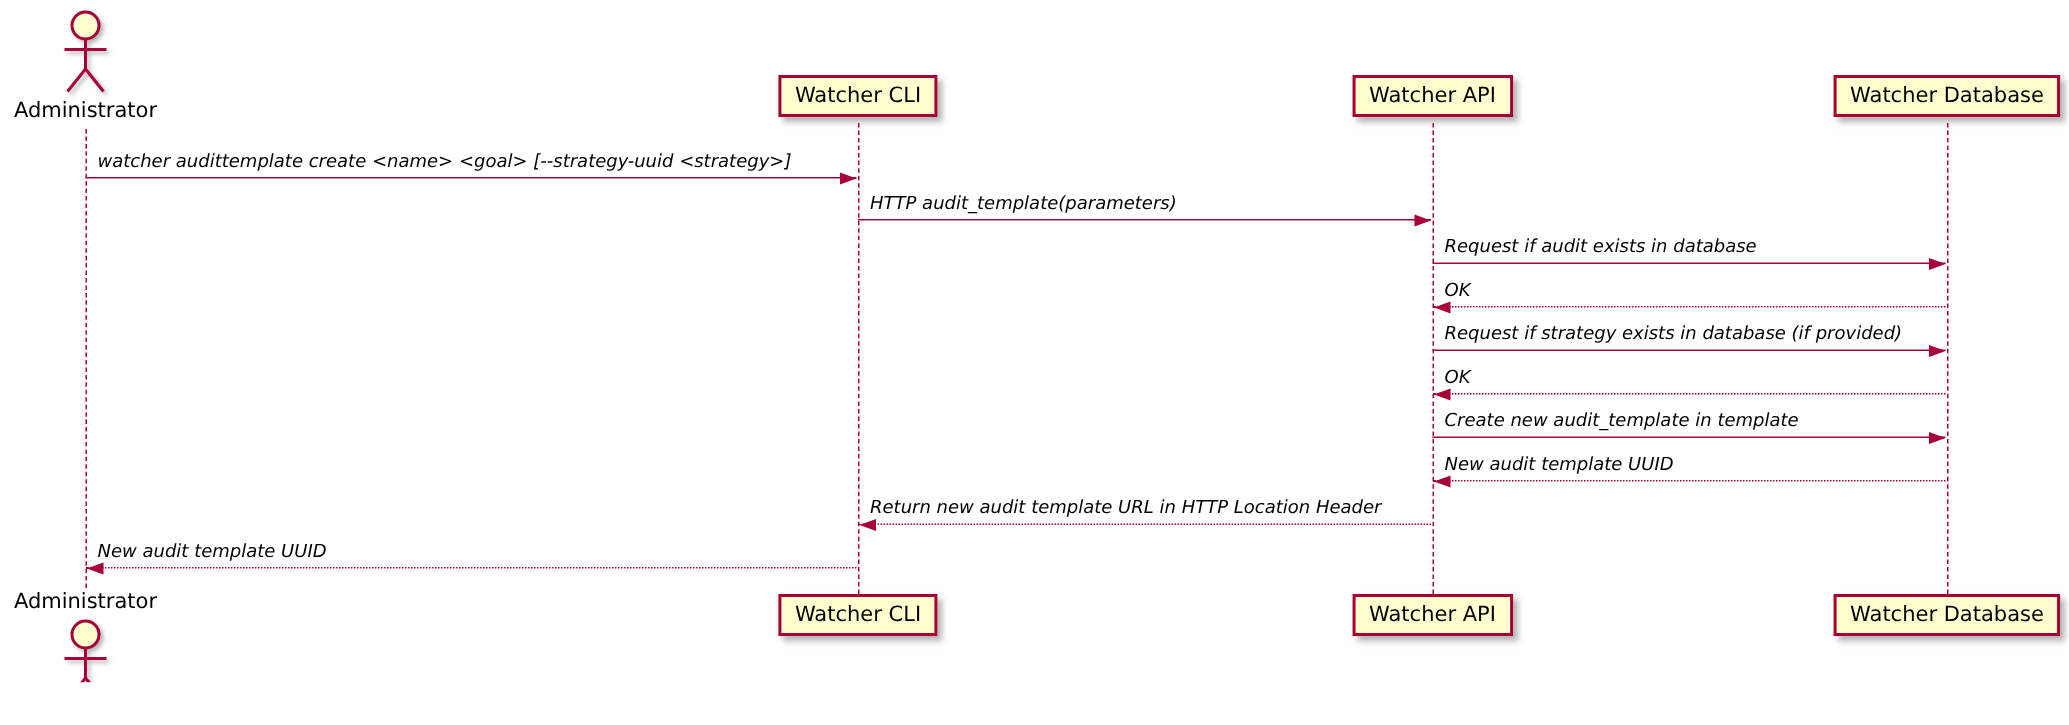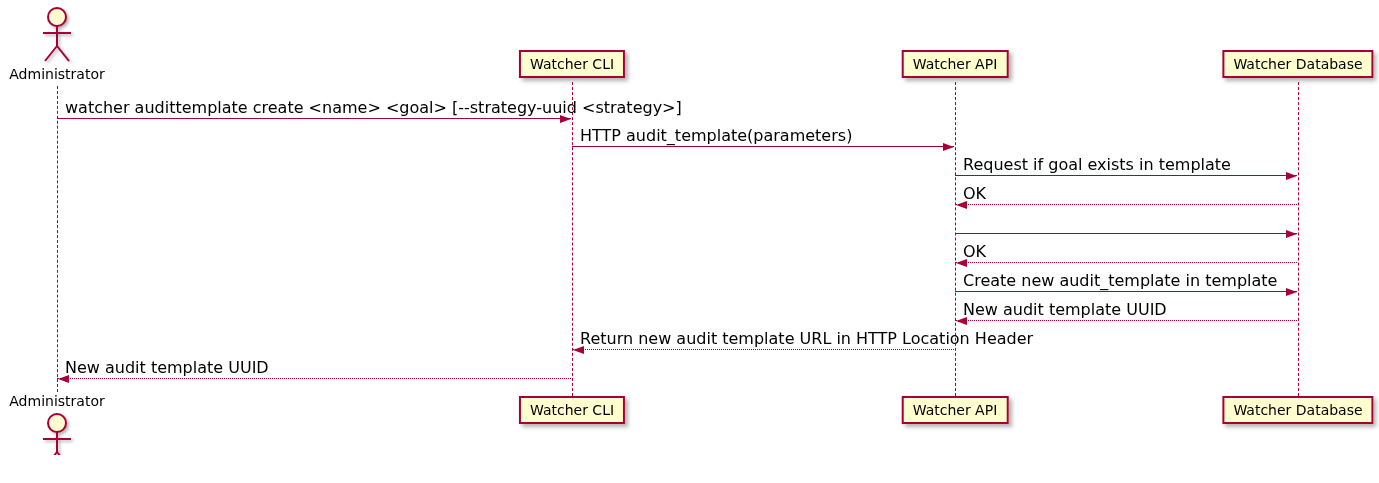--- a/index.html
+++ b/index.html
@@ -15,21 +15,21 @@
     padding:4px 9px;font-size:14px;color:var(--txt);white-space:nowrap;
     box-shadow:3px 3px 4px rgba(130,130,130,0.6);
   }
   .actor-label{
     position:absolute;transform:translateX(-50%);
     font-size:14px;color:var(--txt);white-space:nowrap;
   }
   .actor-fig{position:absolute;transform:translateX(-50%);
     filter:drop-shadow(2.5px 2.5px 1.5px rgba(120,120,120,0.55));}
   .msg-label{
-    position:absolute;font-size:16px;color:var(--txt);white-space:nowrap;line-height:15px;
+    position:absolute;font-size:12px;color:var(--txt);white-space:nowrap;line-height:15px;font-style:italic;
   }
   .msg-line{position:absolute;height:0;}
   .msg-line.solid{border-top:1px solid var(--accent);}
   .msg-line.dotted{border-top:1px dotted var(--accent);}
   .head{position:absolute;width:0;height:0;border-top:4px solid transparent;border-bottom:4px solid transparent;}
   .head.right{border-left:11px solid var(--accent);}
   .head.left{border-right:11px solid var(--accent);}
 </style>
 </head>
 <body>
@@ -66,26 +66,27 @@
     <div class="pbox" style="left: 1298px; top: 50px;">Watcher Database</div>
     <div class="pbox" style="left: 1298px; top: 396px;">Watcher Database</div>
     <div class="msg-line solid" style="left: 57px; top: 118px; width: 514px;"></div>
     <div class="head right" style="top: 115px; left: 560px;"></div>
     <div class="msg-label" style="left: 65px; top: 100px;">watcher audittemplate create &lt;name&gt; &lt;goal&gt; [--strategy-uuid &lt;strategy&gt;]</div>
     <div class="msg-line solid" style="left: 572px; top: 146px; width: 382px;"></div>
     <div class="head right" style="top: 143px; left: 943px;"></div>
     <div class="msg-label" style="left: 580px; top: 128px;">HTTP audit_template(parameters)</div>
     <div class="msg-line solid" style="left: 955px; top: 175px; width: 342px;"></div>
     <div class="head right" style="top: 172px; left: 1286px;"></div>
-    <div class="msg-label" style="left: 963px; top: 157px;">Request if goal exists in template</div>
+    <div class="msg-label" style="left: 963px; top: 157px;">Request if audit exists in database</div>
     <div class="msg-line dotted" style="left: 955px; top: 204px; width: 342px;"></div>
     <div class="head left" style="top: 201px; left: 956px;"></div>
     <div class="msg-label" style="left: 963px; top: 186px;">OK</div>
     <div class="msg-line solid" style="left: 955px; top: 233px; width: 342px;"></div>
     <div class="head right" style="top: 230px; left: 1286px;"></div>
+    <div class="msg-label" style="left: 963px; top: 215px;">Request if strategy exists in database (if provided)</div>
     <div class="msg-line dotted" style="left: 955px; top: 262px; width: 342px;"></div>
     <div class="head left" style="top: 259px; left: 956px;"></div>
     <div class="msg-label" style="left: 963px; top: 244px;">OK</div>
     <div class="msg-line solid" style="left: 955px; top: 291px; width: 342px;"></div>
     <div class="head right" style="top: 288px; left: 1286px;"></div>
     <div class="msg-label" style="left: 963px; top: 273px;">Create new audit_template in template</div>
     <div class="msg-line dotted" style="left: 955px; top: 320px; width: 342px;"></div>
     <div class="head left" style="top: 317px; left: 956px;"></div>
     <div class="msg-label" style="left: 963px; top: 302px;">New audit template UUID</div>
     <div class="msg-line dotted" style="left: 572px; top: 349px; width: 382px;"></div>

